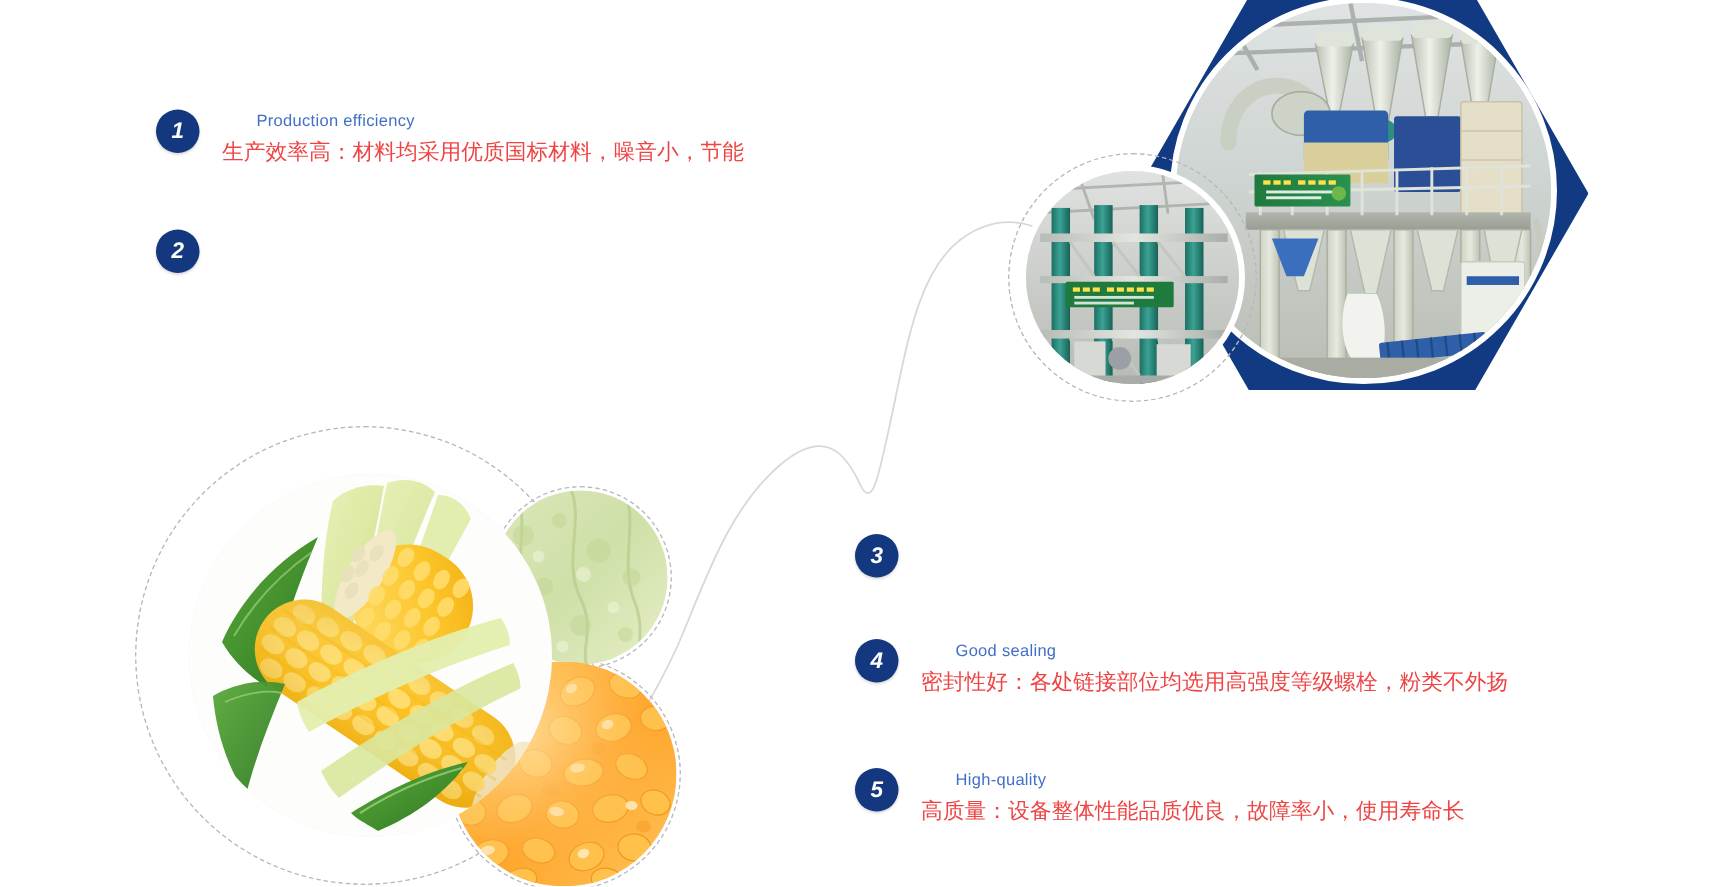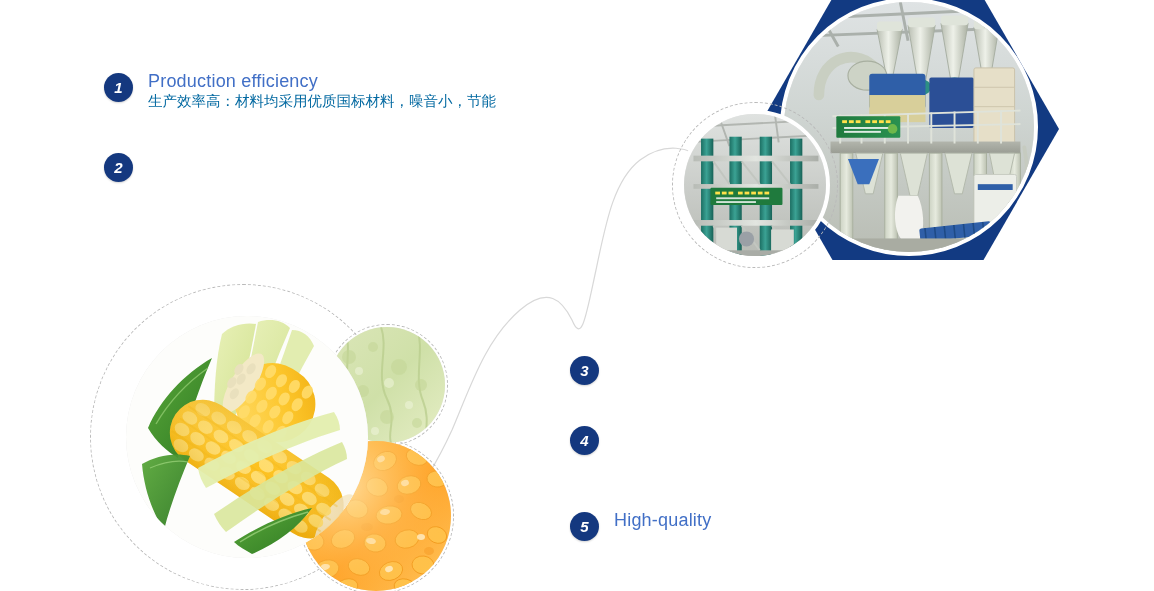--- a/index.html
+++ b/index.html
@@ -39,32 +39,33 @@
     letter-spacing: 0px;
     box-shadow: 0 1px 2px rgba(0,0,0,0.18);
     margin-top: 1px;
   }
   .ftext {
     margin-left: 15px;
     padding-top: 0px;
   }
   .ftitle {
     color: #416fc6;
-    font-size: 18px;
+    font-size: 11px;
     line-height: 19px;
     letter-spacing: 0.2px;
     white-space: nowrap;
+    margin-left: 23px;
   }
   .fdesc {
-    color: #0369a1;
+    color: #ef4444;
     font-size: 14.5px;
     line-height: 21px;
     margin-top: 1px;
     white-space: nowrap;
-    font-family: Liberation Mono, monospace;
+    font-family: Liberation Serif, serif;
   }
 
   
   #feat-1 { left: 104px; top: 72px; }
   #feat-2 { left: 104px; top: 152px; }
   #feat-3 { left: 570px; top: 355px; }
   #feat-4 { left: 570px; top: 425px; }
   #feat-5 { left: 570px; top: 511px; }
 
   
@@ -663,22 +664,27 @@
   </div>
 
   <div class="feature" id="feat-3">
     <div class="badge">3</div>
     <div class="ftext">
     </div>
   </div>
 
   <div class="feature" id="feat-4">
     <div class="badge">4</div>
+    <div class="ftext">
+      <div class="ftitle">Good sealing</div>
+      <div class="fdesc">密封性好：各处链接部位均选用高强度等级螺栓，粉类不外扬</div>
+    </div>
   </div>
 
   <div class="feature" id="feat-5">
     <div class="badge">5</div>
     <div class="ftext">
       <div class="ftitle">High-quality</div>
+      <div class="fdesc">高质量：设备整体性能品质优良，故障率小，使用寿命长</div>
     </div>
   </div>
 
 </div>
 
 </body></html>

